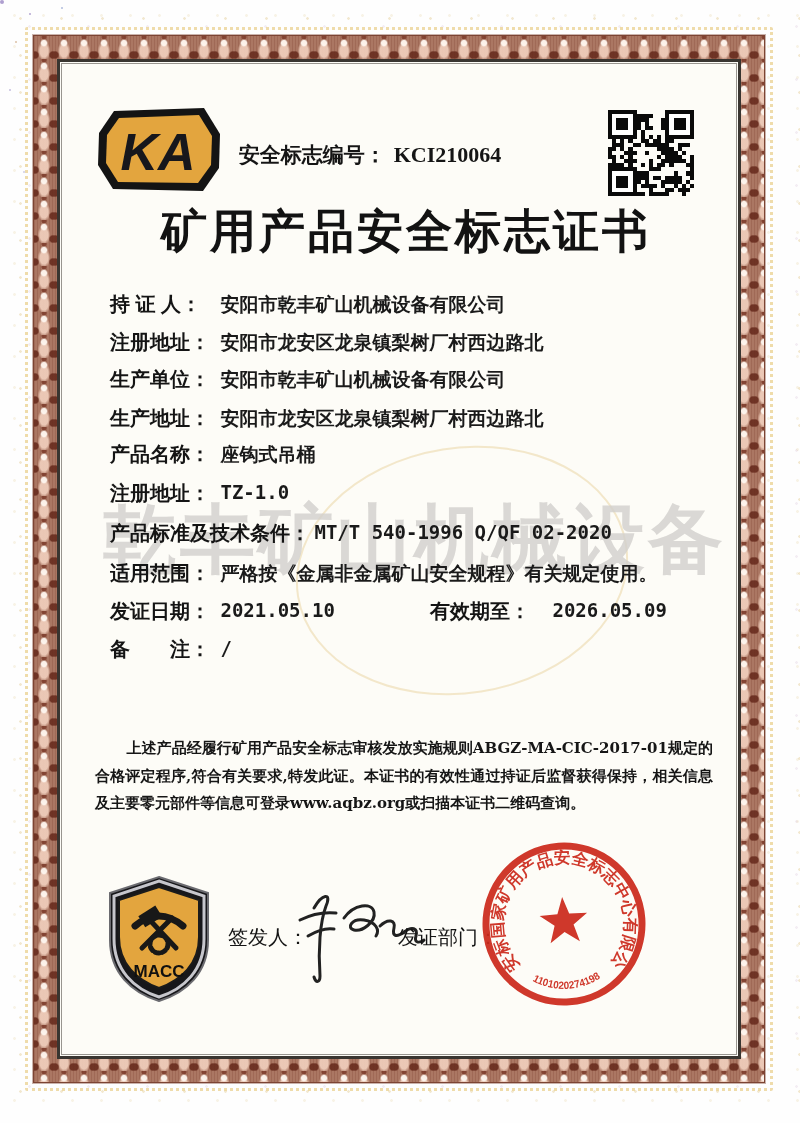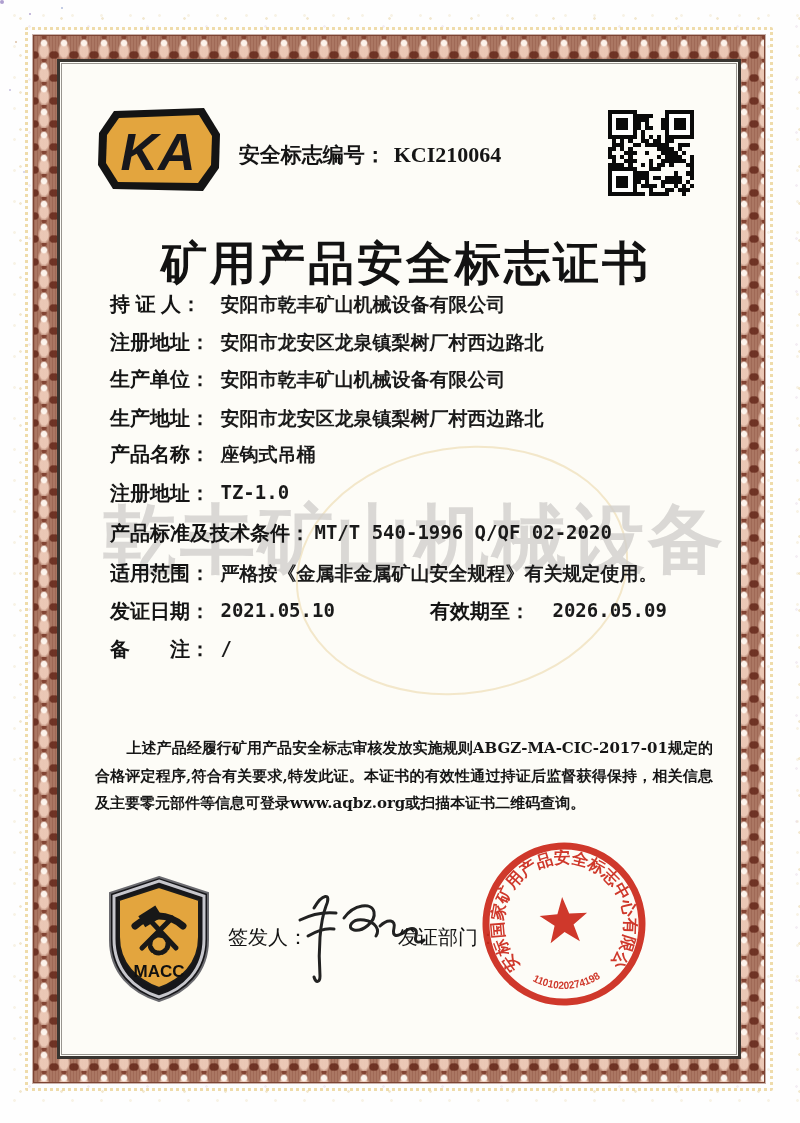--- a/index.html
+++ b/index.html
@@ -65,21 +65,20 @@
   
   .ka-logo{position:absolute;left:98px;top:108px;width:122px;height:83px;}
   .mark-line{position:absolute;left:0;right:60px;top:141px;text-align:center;white-space:nowrap;}
   .mark-label{font-size:21px;font-weight:bold;color:#151515;}
   .mark-number{font-size:22px;font-weight:bold;color:#151515;font-family:"Liberation Serif",serif;margin-left:8px;}
   .qr{position:absolute;left:608px;top:110px;width:86px;height:86px;}
   .cert-title{
     position:absolute;left:12px;right:0;top:201px;text-align:center;
     font-size:46px;font-weight:900;letter-spacing:3px;color:#121212;
     font-family:Liberation Mono, monospace;
-    margin-top:32px;
   }
   
   .row{position:absolute;left:110px;right:60px;height:30px;white-space:nowrap;}
   .lbl{
     display:inline-block;min-width:106px;font-size:20px;font-weight:bold;color:#141414;
     font-family:"Liberation Sans",sans-serif;vertical-align:top;
   }
   .val{
     display:inline-block;font-size:19px;font-weight:bold;color:#1a1a1a;
     font-family:"DejaVu Serif","Liberation Serif",serif;vertical-align:top;padding-top:1px;

